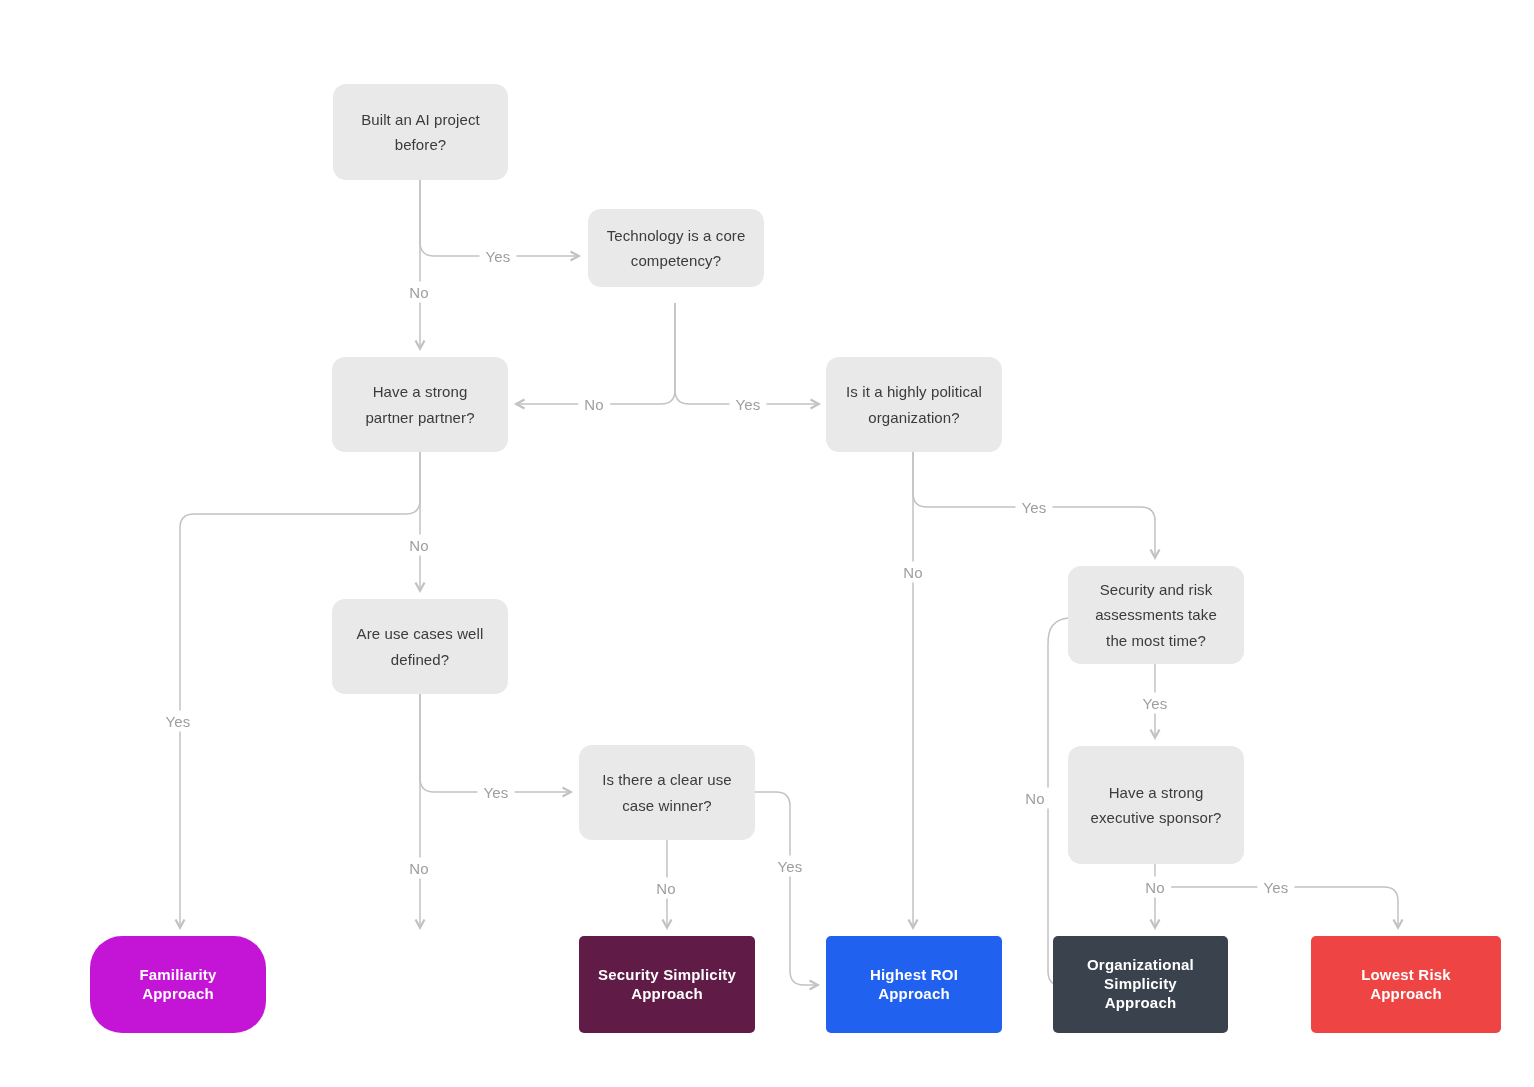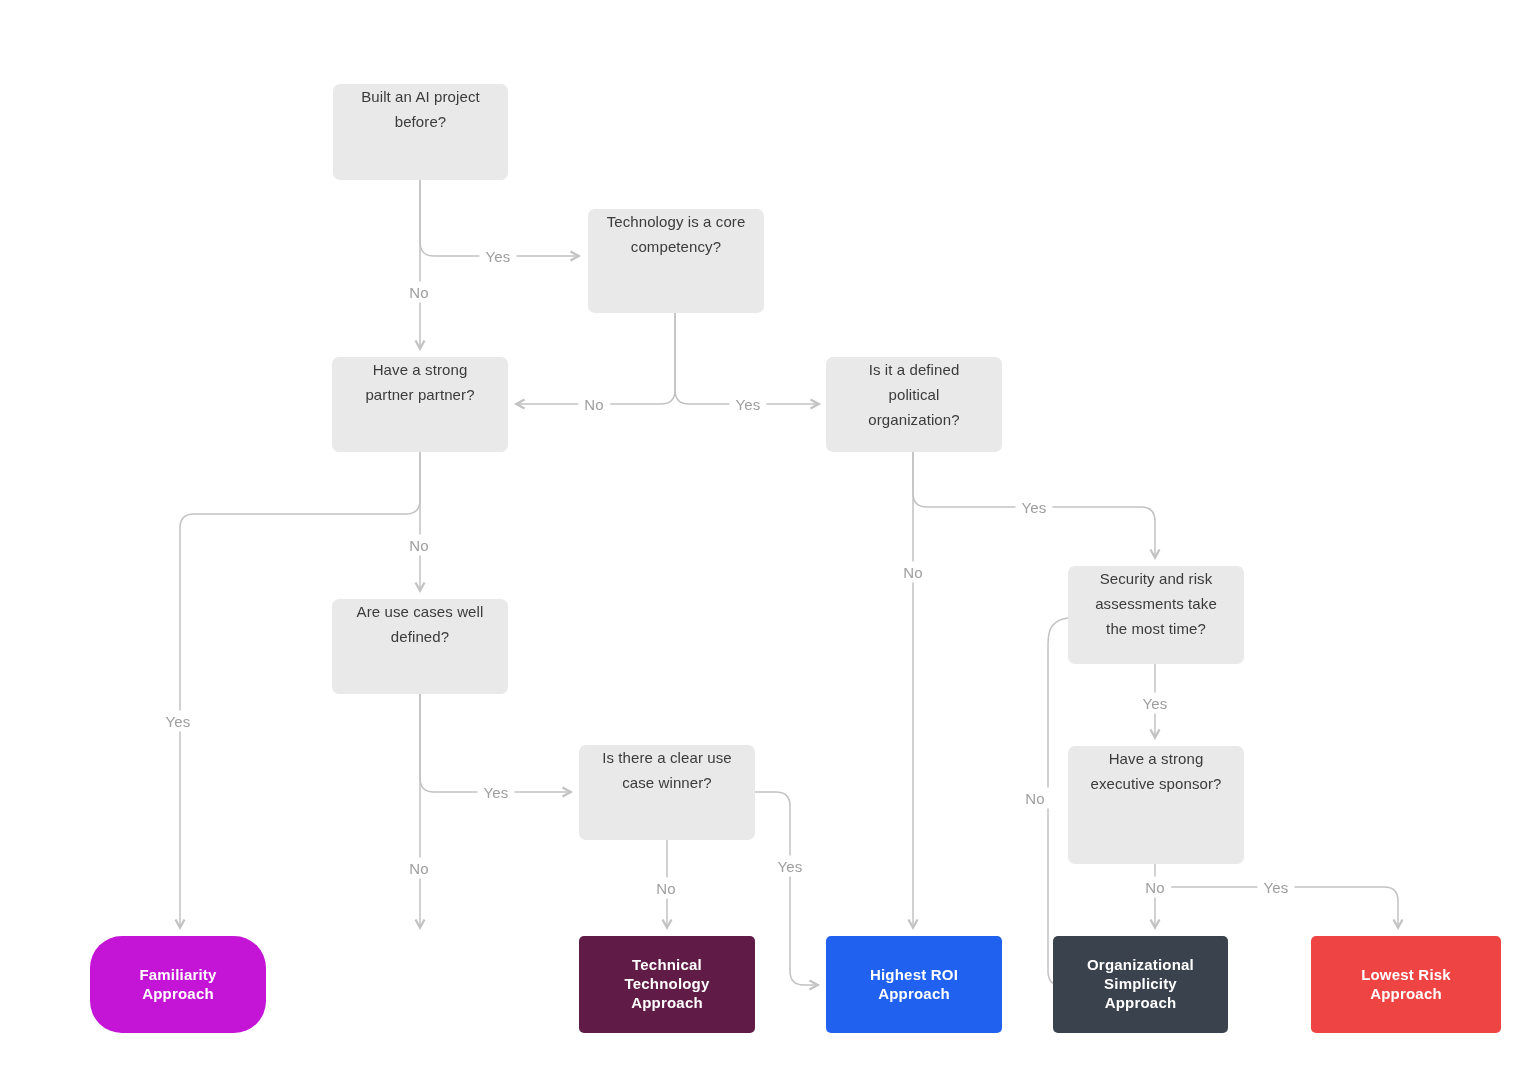--- a/index.html
+++ b/index.html
@@ -29,27 +29,27 @@
     background:#ffffff;
     padding:2px 6px;
     font-size:15px;
     color:#9e9e9e;
     letter-spacing:0.2px;
     white-space:nowrap;
   }
   .decision{
     position:absolute;
     background:#e9e9e9;
-    border-radius:7px;
+    border-radius:13px;
     color:#3b3b3b;
     font-size:15px;
     line-height:1.68;
     letter-spacing:0.1px;
     display:flex;
-    align-items:flex-start;
+    align-items:center;
     justify-content:center;
     text-align:center;
     padding:0 16px;
     box-sizing:border-box;
   }
   .outcome{
     position:absolute;
     border-radius:5px;
     color:#ffffff;
     font-size:15px;
@@ -106,47 +106,47 @@
   <span class="edge-label" style="left:913px;top:572px">No</span>
   <span class="edge-label" style="left:1034px;top:507px">Yes</span>
   <span class="edge-label" style="left:1155px;top:703px">Yes</span>
   <span class="edge-label" style="left:1035px;top:798px">No</span>
   <span class="edge-label" style="left:1155px;top:887px">No</span>
   <span class="edge-label" style="left:1276px;top:887px">Yes</span>
 
   <div class="decision" style="left:333px;top:84px;width:175px;height:96px">
     <span>Built an AI project before?</span>
   </div>
-  <div class="decision" style="left:588px;top:209px;width:176px;height:104px">
+  <div class="decision" style="left:588px;top:209px;width:176px;height:78px">
     <span>Technology is a core competency?</span>
   </div>
   <div class="decision" style="left:332px;top:357px;width:176px;height:95px">
     <span>Have a strong partner partner?</span>
   </div>
   <div class="decision" style="left:826px;top:357px;width:176px;height:95px">
-    <span>Is it a defined political organization?</span>
+    <span>Is it a highly political organization?</span>
   </div>
   <div class="decision" style="left:332px;top:599px;width:176px;height:95px">
     <span>Are use cases well defined?</span>
   </div>
   <div class="decision" style="left:1068px;top:566px;width:176px;height:98px">
     <span>Security and risk assessments take the most time?</span>
   </div>
   <div class="decision" style="left:579px;top:745px;width:176px;height:95px">
     <span>Is there a clear use case winner?</span>
   </div>
   <div class="decision" style="left:1068px;top:746px;width:176px;height:118px">
     <span>Have a strong executive sponsor?</span>
   </div>
 
   <div class="outcome" style="left: 90px; top: 936px; width: 176px; height: 97px; background: rgb(196, 20, 214); border-radius: 32px;">
     <span>Familiarity Approach</span>
   </div>
   <div class="outcome" style="left: 579px; top: 936px; width: 176px; height: 97px; background: rgb(96, 27, 71);">
-    <span>Technical Technology Approach</span>
+    <span>Security Simplicity Approach</span>
   </div>
   <div class="outcome" style="left: 826px; top: 936px; width: 176px; height: 97px; background: rgb(33, 97, 240); justify-content: flex-end;">
     <span>Highest ROI Approach</span>
   </div>
   <div class="outcome" style="left: 1053px; top: 936px; width: 175px; height: 97px; background: rgb(58, 66, 77);">
     <span>Organizational Simplicity Approach</span>
   </div>
   <div class="outcome" style="left: 1311px; top: 936px; width: 190px; height: 97px; background: #ef4444;">
     <span>Lowest Risk Approach</span>
   </div>

